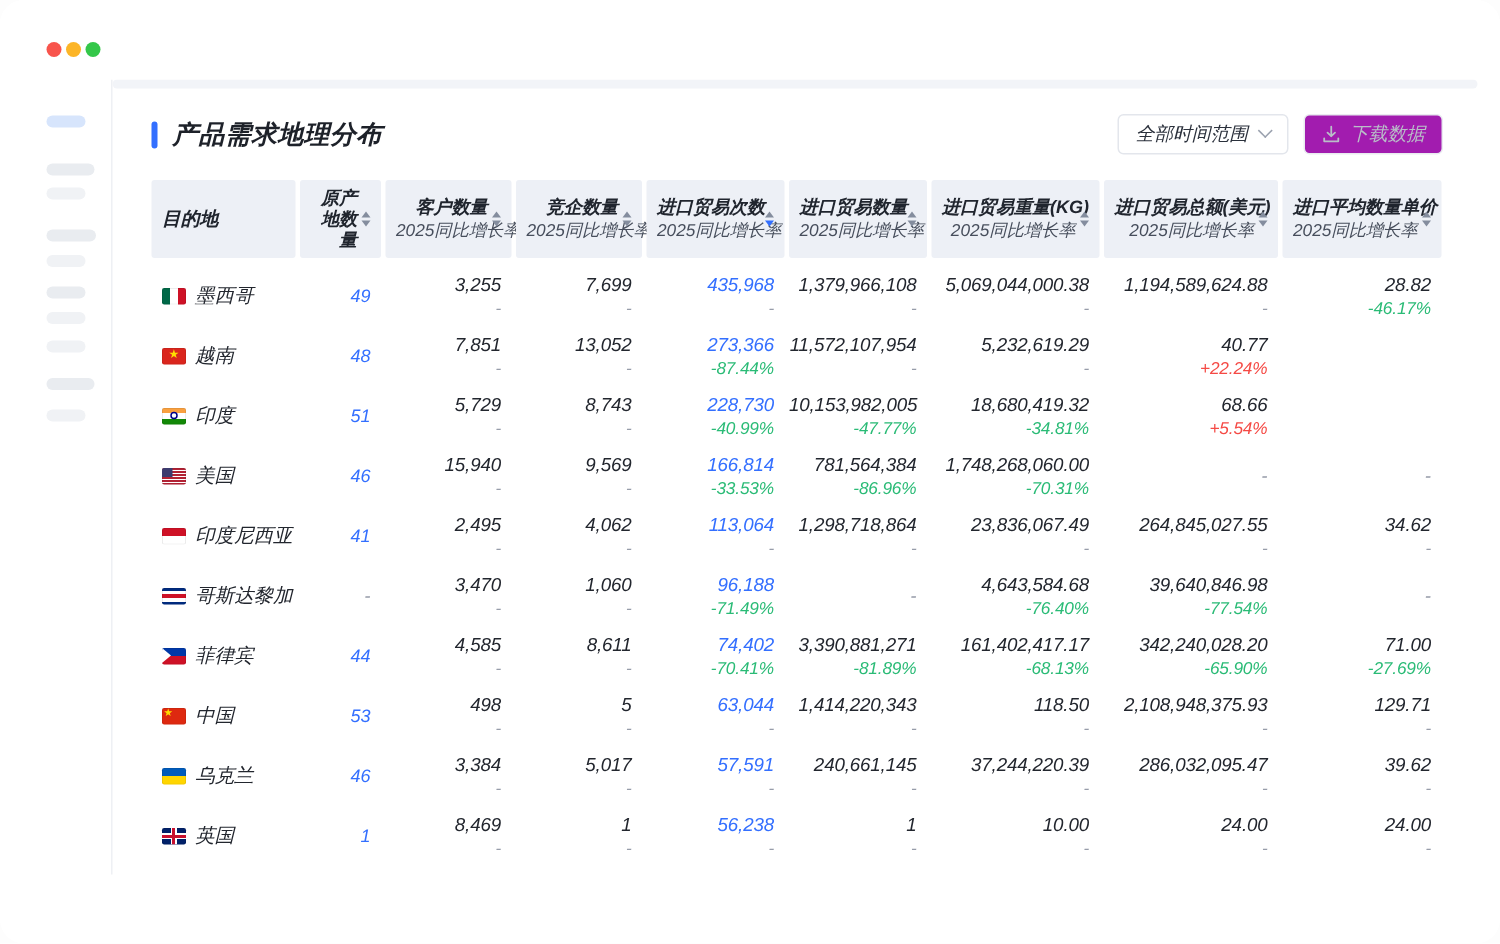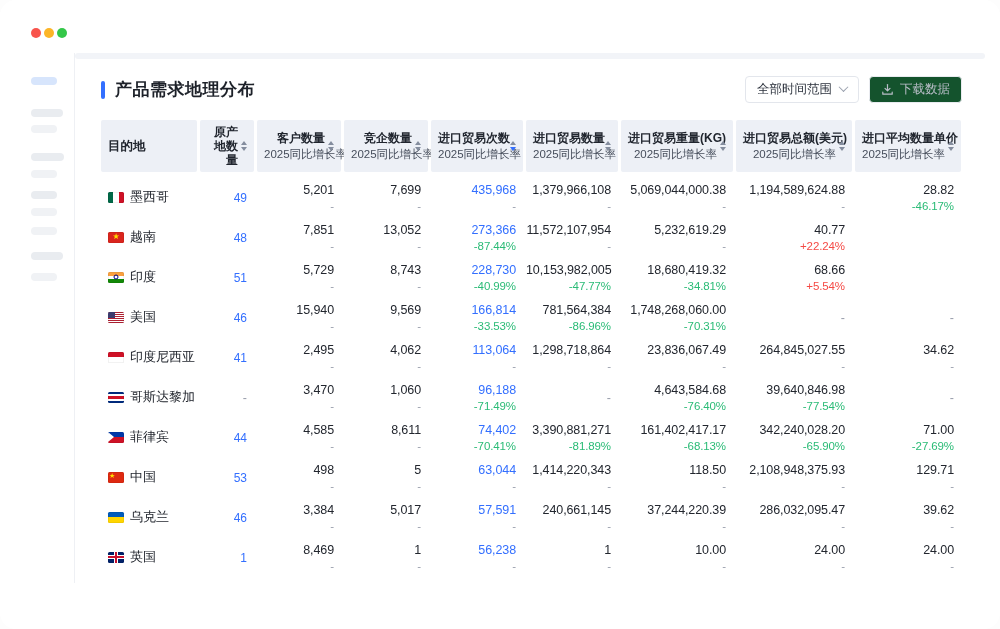--- a/index.html
+++ b/index.html
@@ -8,21 +8,21 @@
     --red:#f54a45;
     --txt:#21252d;
     --sub:#474e5c;
     --muted:#979daa;
     --hdr-bg:#edf0f6;
     --border:#e3e6ec;
   }
   *{box-sizing:border-box;margin:0;padding:0;}
   html,body{width:1000px;height:629px;background:#fdfdfd;}
   body{font-family:"Liberation Sans","DejaVu Sans",sans-serif;color:var(--txt);}
-  .app{width:1000px;height:629px;background:#fff;border-radius:16px;overflow:hidden;position:relative;}
+  .app{width:1000px;height:629px;background:#fff;border-radius:16px;overflow:hidden;position:relative;font-style:italic;}
 
   
   .topbar{height:53px;position:relative;background:#fff;}
   .dots{position:absolute;left:31px;top:28px;display:flex;gap:3px;}
   .dot{width:10px;height:10px;border-radius:50%;}
   .dot.r{background:#f8544c;}
   .dot.y{background:#fcb527;}
   .dot.g{background:#34c749;}
 
   .bodywrap{display:flex;height:576px;}
@@ -49,21 +49,21 @@
   .panel{padding:17px 0 0 26px;}
   .panel-head{display:flex;justify-content:space-between;align-items:center;padding-right:38px;margin-bottom:17px;}
   .title-wrap{display:flex;align-items:center;gap:10px;}
   .tbar{width:4px;height:18px;border-radius:2px;background:var(--accent);}
   h1{font-size:17px;font-weight:700;color:#1d2129;letter-spacing:.5px;}
 
   .controls{display:flex;gap:10px;align-items:center;}
   .btn{height:27px;display:flex;align-items:center;gap:8px;padding:0 11px;border:1px solid var(--border);border-radius:4px;font-size:12.5px;background:#fff;cursor:pointer;}
   .btn.select{color:#2b313c;}
   .chev{width:7px;height:7px;border-right:1.4px solid #9aa1ae;border-bottom:1.4px solid #9aa1ae;transform:rotate(45deg) translate(-1px,-1px);margin-top:-3px;}
-  .btn.dl{color:#b9bec8;background:#14532d;border-color:#e9ebf0;gap:6px;}
+  .btn.dl{color:#b9bec8;background:#a21caf;border-color:#e9ebf0;gap:6px;}
   .dlicon{display:flex;}
 
   
   .table{margin-top:0;}
   .thead,.trow{display:grid;grid-template-columns:96px 54px 84px 84px 92px 92px 112px 116px 106px;column-gap:3px;}
   .thead{margin-bottom:5px;}
   .hcell{background:var(--hdr-bg);border-radius:2px;min-height:44px;display:flex;align-items:center;justify-content:flex-end;padding:5px 7px;gap:3px;}
   .hcell.first{justify-content:flex-start;align-items:center;}
   .hlabels{text-align:right;min-width:0;}
   .lbl{font-size:12px;font-weight:700;color:#20252e;white-space:nowrap;line-height:15px;}
@@ -253,21 +253,21 @@
               </div>
             </div>
           <div class="tbody">
               <div class="trow">
                 <div class="cell dest">
                   <span class="flag flag-mx"></span>
                   <span class="cname">墨西哥</span>
                 </div>
                 <div class="cell num"><span class="link">49</span></div>
                 <div class="cell num">
-                  <div class="val">5,201</div>
+                  <div class="val">3,255</div>
                   <div class="growth muted">-</div>
                 </div>
                 <div class="cell num">
                   <div class="val">7,699</div>
                   <div class="growth muted">-</div>
                 </div>
                 <div class="cell num">
                   <div class="val blue">435,968</div>
                   <div class="growth muted">-</div>
                 </div>

